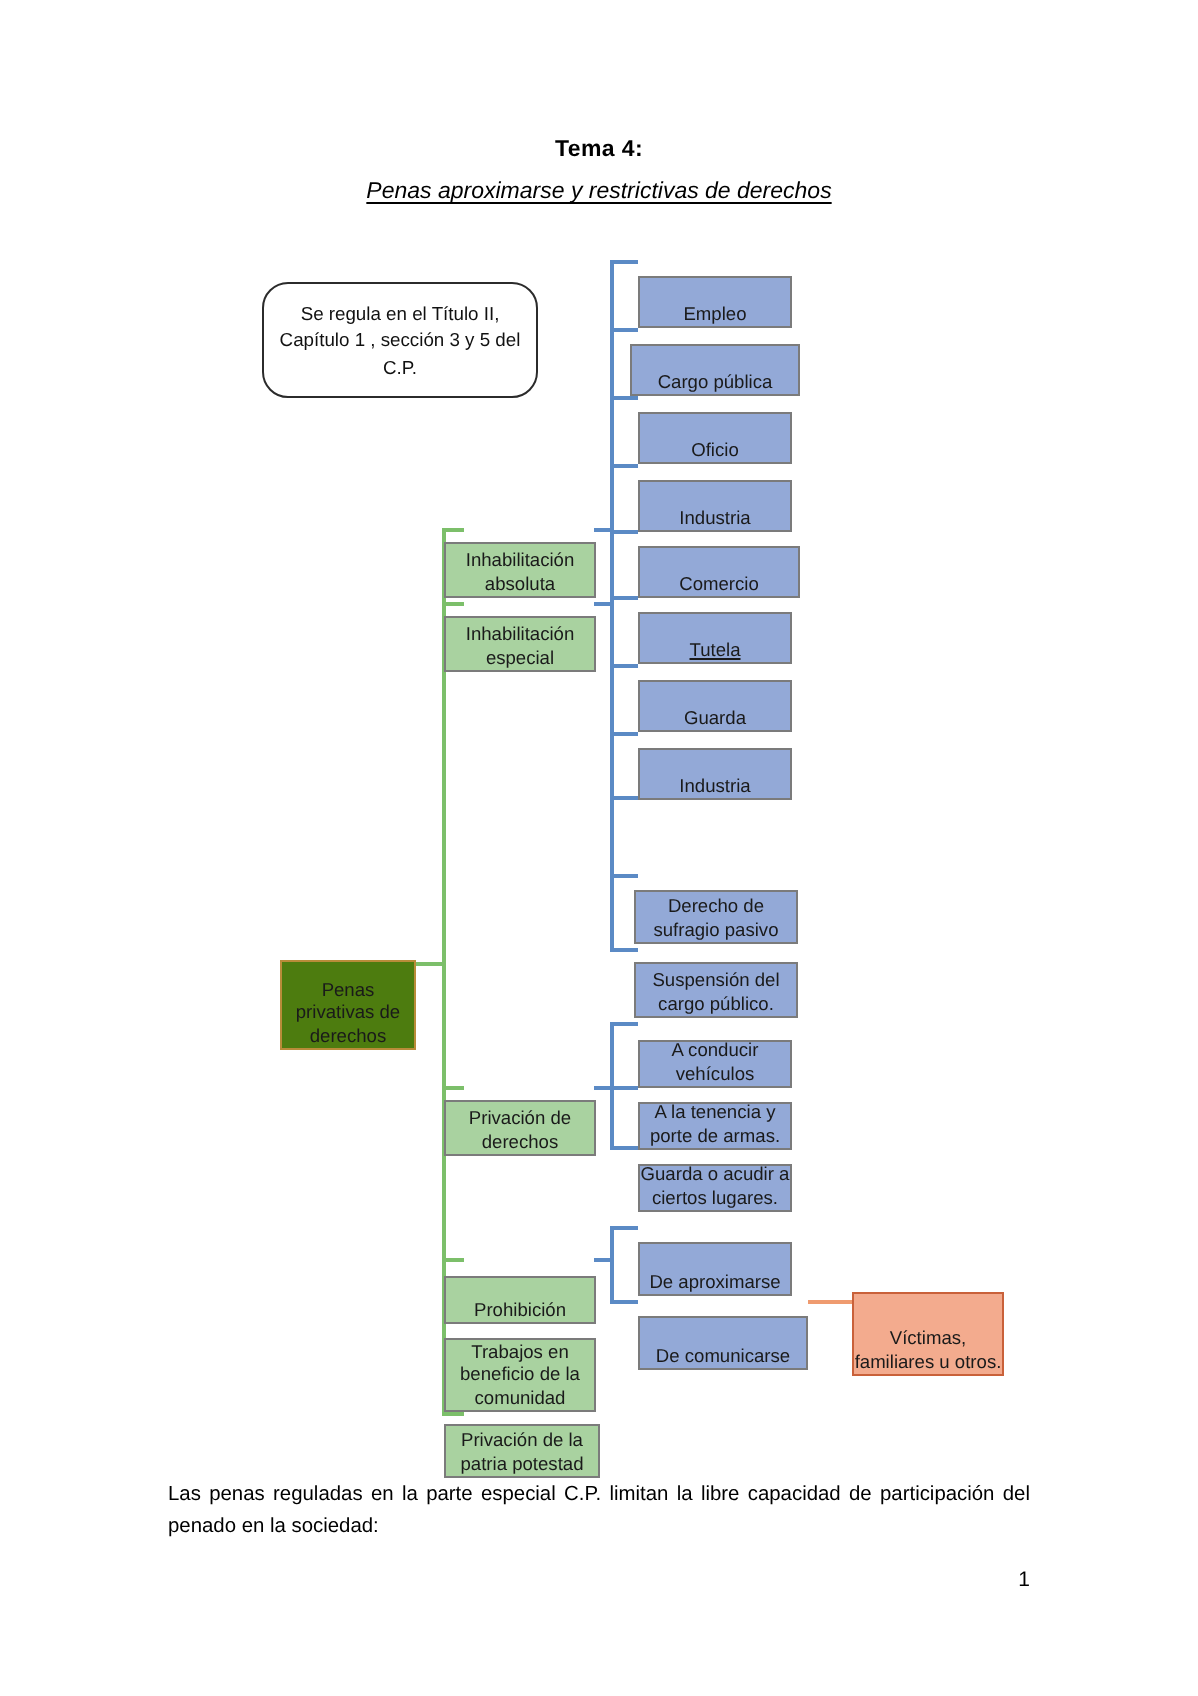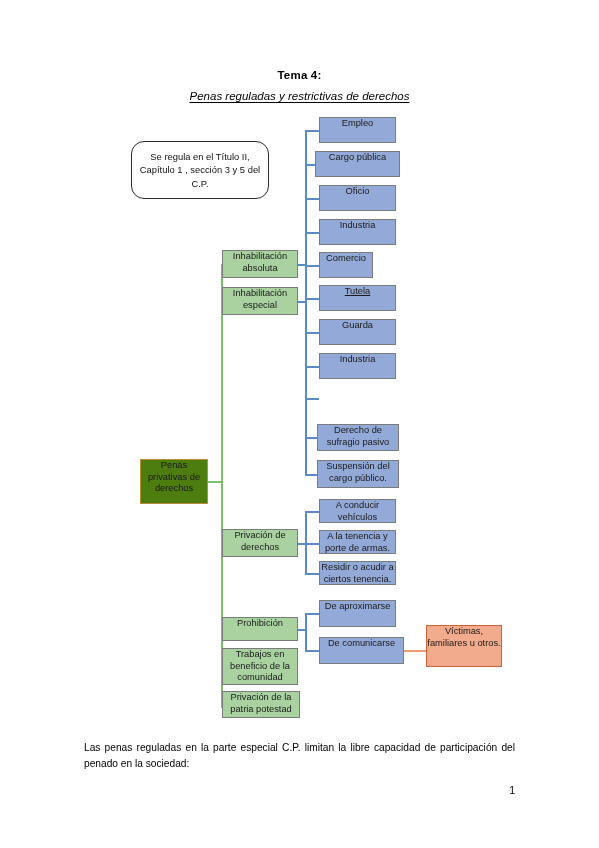--- a/index.html
+++ b/index.html
@@ -64,28 +64,29 @@
     color: #111;
     box-sizing: border-box;
     padding: 0 6px;
   }
 
   
   .node {
     position: absolute;
     box-sizing: border-box;
     display: flex;
-    align-items: flex-start;
+    align-items: flex-end;
     justify-content: center;
     text-align: center;
     font-size: 9.3px;
     line-height: 11.5px;
     color: #1a1a1a;
     overflow: visible;
     white-space: normal;
+    margin-top: 21px;
   }
   .node .lbl { display: block; width: 100%; }
 
   .node.blue {
     background: #93a9d7;
     border: 1px solid #7b7b7b;
   }
   .node.green {
     background: #a9d2a0;
     border: 1px solid #7b7b7b;
@@ -127,21 +128,21 @@
     font-size: 10.5px;
     color: #000;
   }
 </style>
 </head>
 <body>
 
 <div id="page">
 
   <div class="doc-title">Tema 4:</div>
-  <div class="doc-subtitle"><span>Penas reguladas y restrictivas de derechos</span></div>
+  <div class="doc-subtitle"><span>Penas aproximarse y restrictivas de derechos</span></div>
 
   <div class="note-box">
     <span>Se regula en el Título II, Capítulo 1 , sección 3 y 5 del C.P.</span>
   </div>
 
   <div class="conn green" style="left:208px; top:481px; width:14px; height:2px;"></div>
 
   <div class="conn green" style="left:221px; top:264px; width:2px; height:443px;"></div>
 
   <div class="conn green" style="left:221px; top:264px; width:11px; height:2px;"></div>
@@ -216,21 +217,21 @@
   </div>
 
   <div class="node blue" style="left:319px; top:185px; width:77px; height:26px;">
     <span class="lbl">Oficio</span>
   </div>
 
   <div class="node blue" style="left:319px; top:219px; width:77px; height:26px;">
     <span class="lbl">Industria</span>
   </div>
 
-  <div class="node blue" style="left:319px; top:252px; width:54px; height:26px;">
+  <div class="node blue" style="left:319px; top:252px; width:81px; height:26px;">
     <span class="lbl">Comercio</span>
   </div>
 
   <div class="node blue" style="left:319px; top:285px; width:77px; height:26px;text-decoration:underline;">
     <span class="lbl">Tutela</span>
   </div>
 
   <div class="node blue" style="left:319px; top:319px; width:77px; height:26px;">
     <span class="lbl">Guarda</span>
   </div>
@@ -250,21 +251,21 @@
 
   <div class="node blue" style="left:319px; top:499px; width:77px; height:24px;">
     <span class="lbl">A conducir vehículos</span>
   </div>
 
   <div class="node blue" style="left:319px; top:530px; width:77px; height:24px;">
     <span class="lbl">A la tenencia y porte de armas.</span>
   </div>
 
   <div class="node blue" style="left:319px; top:561px; width:77px; height:24px;">
-    <span class="lbl">Residir o acudir a ciertos tenencia.</span>
+    <span class="lbl">Guarda o acudir a ciertos lugares.</span>
   </div>
 
   <div class="node blue" style="left:319px; top:600px; width:77px; height:27px;">
     <span class="lbl">De aproximarse</span>
   </div>
 
   <div class="node blue" style="left:319px; top:637px; width:85px; height:27px;">
     <span class="lbl">De comunicarse</span>
   </div>
 

